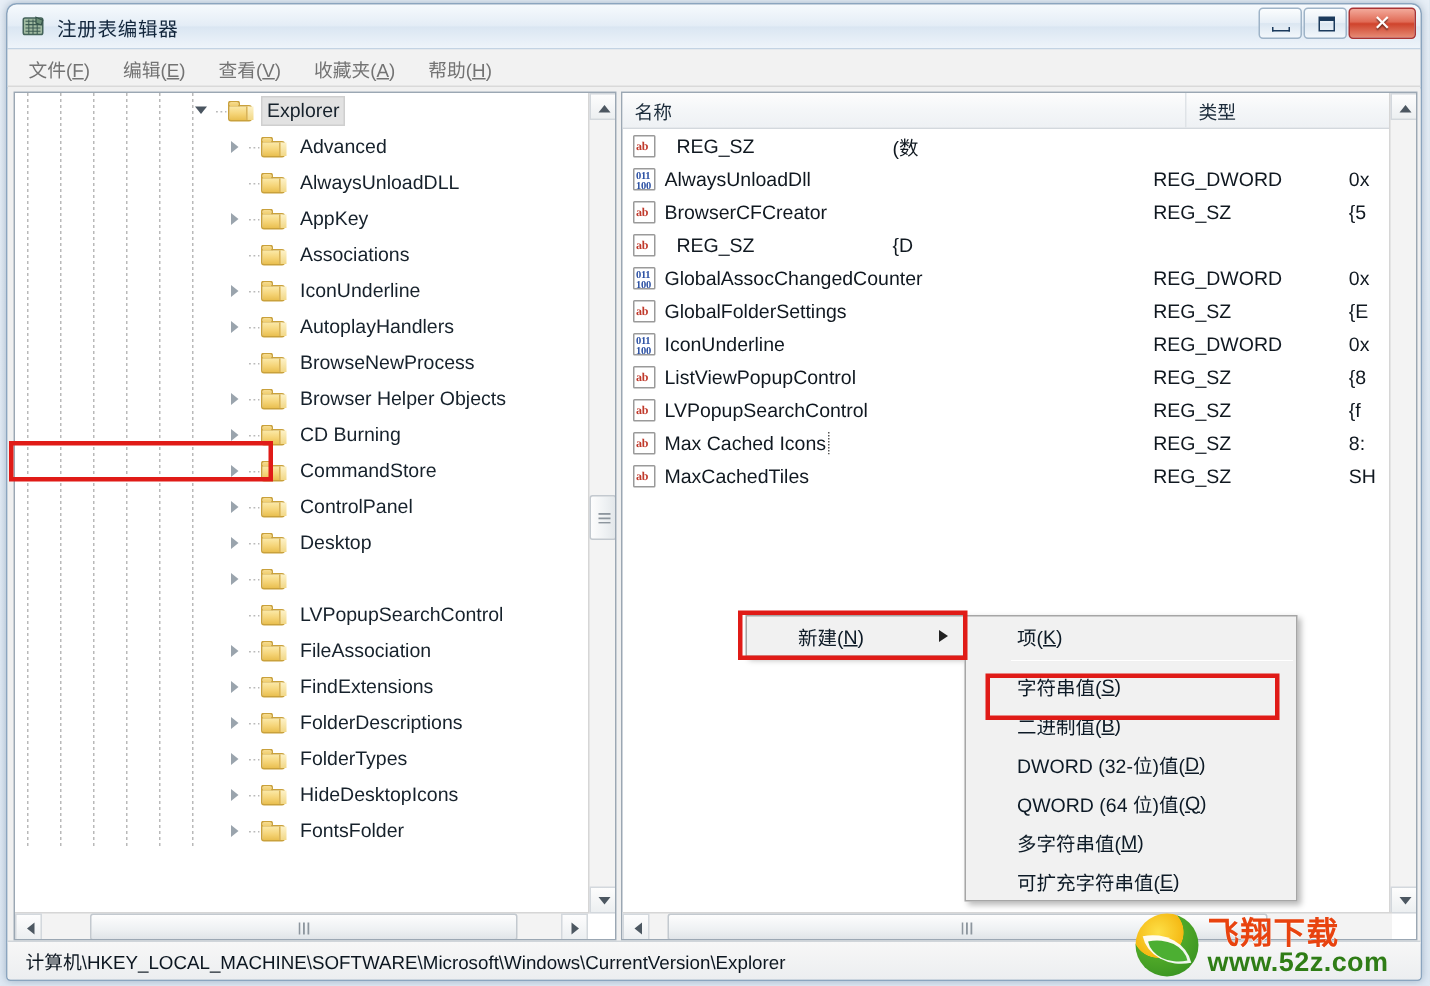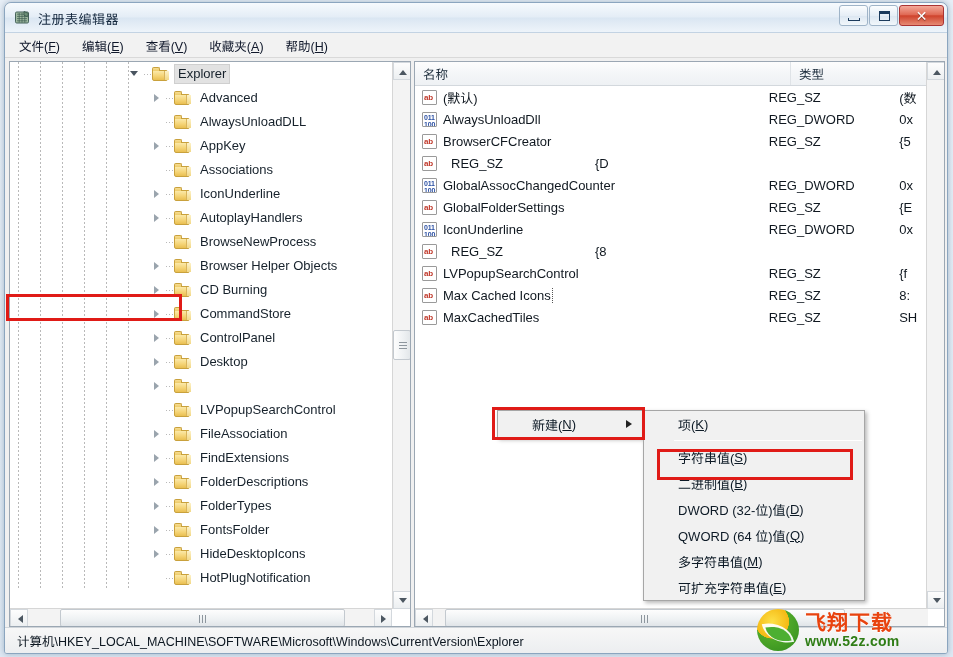--- a/index.html
+++ b/index.html
@@ -76,21 +76,21 @@
 
   
   .menubar {
     height: 25px;
     background: #f2f2f2;
     border-bottom: 1px solid #d9d9d9;
     display: flex; align-items: center;
     padding-left: 14px;
   }
   .menuitem {
-    font-size: 12.5px; color: #0f172a;
+    font-size: 12.5px; color: #737373;
     margin-right: 22px;
     white-space: nowrap;
   }
   .menuitem u { text-decoration: underline; }
 
   
   .body {
     position: absolute;
     left: 0; top: 56px;
     width: 944px; height: 570px;
@@ -275,21 +275,21 @@
   }
   .vicon {
     position: relative;
     width: 15px; height: 15px;
     flex: 0 0 15px;
     margin: 0 6px 0 7px;
     background: #fff;
     border: 1px solid #9a9a9a;
     border-radius: 1px;
     font-size: 7px; line-height: 7px;
-    font-family: Liberation Sans, sans-serif;
+    font-family: Liberation Serif, serif;
     overflow: hidden;
   }
   .vicon.sz { color: #c0392b; }
   .vicon.dword { color: #2b50a3; }
   .vicon span {
     position: absolute; left: 1px;
     letter-spacing: -.2px;
     font-weight: bold;
   }
   .vicon.sz span { top: 3px; font-size: 8px; }
@@ -386,21 +386,21 @@
     border-radius: 0 100% 0 100%;
     transform: rotate(-12deg);
   }
   .wm-txt { display: flex; flex-direction: column; }
   .wm-cn {
     font-size: 21px; font-weight: bold; color: #e8430f;
     letter-spacing: 1px; line-height: 22px;
     text-shadow: 0 1px 0 #fff;
   }
   .wm-url {
-    font-size: 14px; font-weight: bold; color: #2f7d16;
+    font-size: 18px; font-weight: bold; color: #2f7d16;
     letter-spacing: .3px; line-height: 15px;
   }
 </style>
 </head>
 <body>
 
 <div id="root">
   <div class="window">
 
     <div class="titlebar">
@@ -838,61 +838,42 @@
               <div style="flex: 0 0 140px; height: 1px;"></div>
               <div class="tw-toggle">
                 <span class="arrow-collapsed"></span>
               </div>
               <span class="tw-dash"></span>
               <span class="folder">
                 <span class="fb"></span>
                 <span class="ft"></span>
                 <span class="fs"></span>
               </span>
+              <span class="tree-label">HideDesktopIcons</span>
+            </div>
+            <div class="tree-row">
+              <div class="tw-guides">
+                <span class="guide" style="left: 8px;"></span>
+                <span class="guide" style="left: 30px;"></span>
+                <span class="guide" style="left: 52px;"></span>
+                <span class="guide" style="left: 74px;"></span>
+                <span class="guide" style="left: 96px;"></span>
+                <span class="guide" style="left: 118px;"></span>
+              </div>
+              <div style="flex: 0 0 140px; height: 1px;"></div>
+              <div class="tw-toggle">
+                <span class="arrow-collapsed"></span>
+              </div>
+              <span class="tw-dash"></span>
+              <span class="folder">
+                <span class="fb"></span>
+                <span class="ft"></span>
+                <span class="fs"></span>
+              </span>
               <span class="tree-label">FontsFolder</span>
-            </div>
-            <div class="tree-row">
-              <div class="tw-guides">
-                <span class="guide" style="left: 8px;"></span>
-                <span class="guide" style="left: 30px;"></span>
-                <span class="guide" style="left: 52px;"></span>
-                <span class="guide" style="left: 74px;"></span>
-                <span class="guide" style="left: 96px;"></span>
-                <span class="guide" style="left: 118px;"></span>
-              </div>
-              <div style="flex: 0 0 140px; height: 1px;"></div>
-              <div class="tw-toggle">
-                <span class="arrow-collapsed"></span>
-              </div>
-              <span class="tw-dash"></span>
-              <span class="folder">
-                <span class="fb"></span>
-                <span class="ft"></span>
-                <span class="fs"></span>
-              </span>
-              <span class="tree-label">HideDesktopIcons</span>
-            </div>
-            <div class="tree-row">
-              <div class="tw-guides">
-                <span class="guide" style="left: 8px;"></span>
-                <span class="guide" style="left: 30px;"></span>
-                <span class="guide" style="left: 52px;"></span>
-                <span class="guide" style="left: 74px;"></span>
-                <span class="guide" style="left: 96px;"></span>
-                <span class="guide" style="left: 118px;"></span>
-              </div>
-              <div style="flex: 0 0 140px; height: 1px;"></div>
-              <div class="tw-toggle"></div>
-              <span class="tw-dash"></span>
-              <span class="folder">
-                <span class="fb"></span>
-                <span class="ft"></span>
-                <span class="fs"></span>
-              </span>
-              <span class="tree-label">HotPlugNotification</span>
             </div>
           </div>
 
         <div class="vsb">
           <div class="sb-arrow up">
             <span class="tri-up"></span>
           </div>
           <div class="vthumb" style="top:268px">
             <span class="grip-v"></span>
           </div>
@@ -918,21 +899,20 @@
         <div class="lst-header" id="lstheader">
             <div class="hcell" style="left: 0px; width: 376px;">名称</div>
             <div class="hcell" style="left: 376px; width: 144px;">类型</div>
             <div class="hcell" style="left: 520px; width: 120px;">数据</div>
           </div>
         <div class="lst-rows" id="lstrows">
             <div class="lrow">
               <span class="vicon sz">
                 <span>ab</span>
               </span>
-              <div class="lcell-name"><span class="nm">(默认)</span></div>
               <div class="lcell-type">REG_SZ</div>
               <div class="lcell-data">(数</div>
             </div>
             <div class="lrow">
               <span class="vicon dword">
                 <span class="r1">011</span>
                 <span class="r2">100</span>
               </span>
               <div class="lcell-name"><span class="nm">AlwaysUnloadDll</span></div>
               <div class="lcell-type">REG_DWORD</div>
@@ -976,20 +956,21 @@
                 <span class="r2">100</span>
               </span>
               <div class="lcell-name"><span class="nm">IconUnderline</span></div>
               <div class="lcell-type">REG_DWORD</div>
               <div class="lcell-data">0x</div>
             </div>
             <div class="lrow">
               <span class="vicon sz">
                 <span>ab</span>
               </span>
+              <div class="lcell-name"><span class="nm">ListViewPopupControl</span></div>
               <div class="lcell-type">REG_SZ</div>
               <div class="lcell-data">{8</div>
             </div>
             <div class="lrow">
               <span class="vicon sz">
                 <span>ab</span>
               </span>
               <div class="lcell-name"><span class="nm">LVPopupSearchControl</span></div>
               <div class="lcell-type">REG_SZ</div>
               <div class="lcell-data">{f</div>

